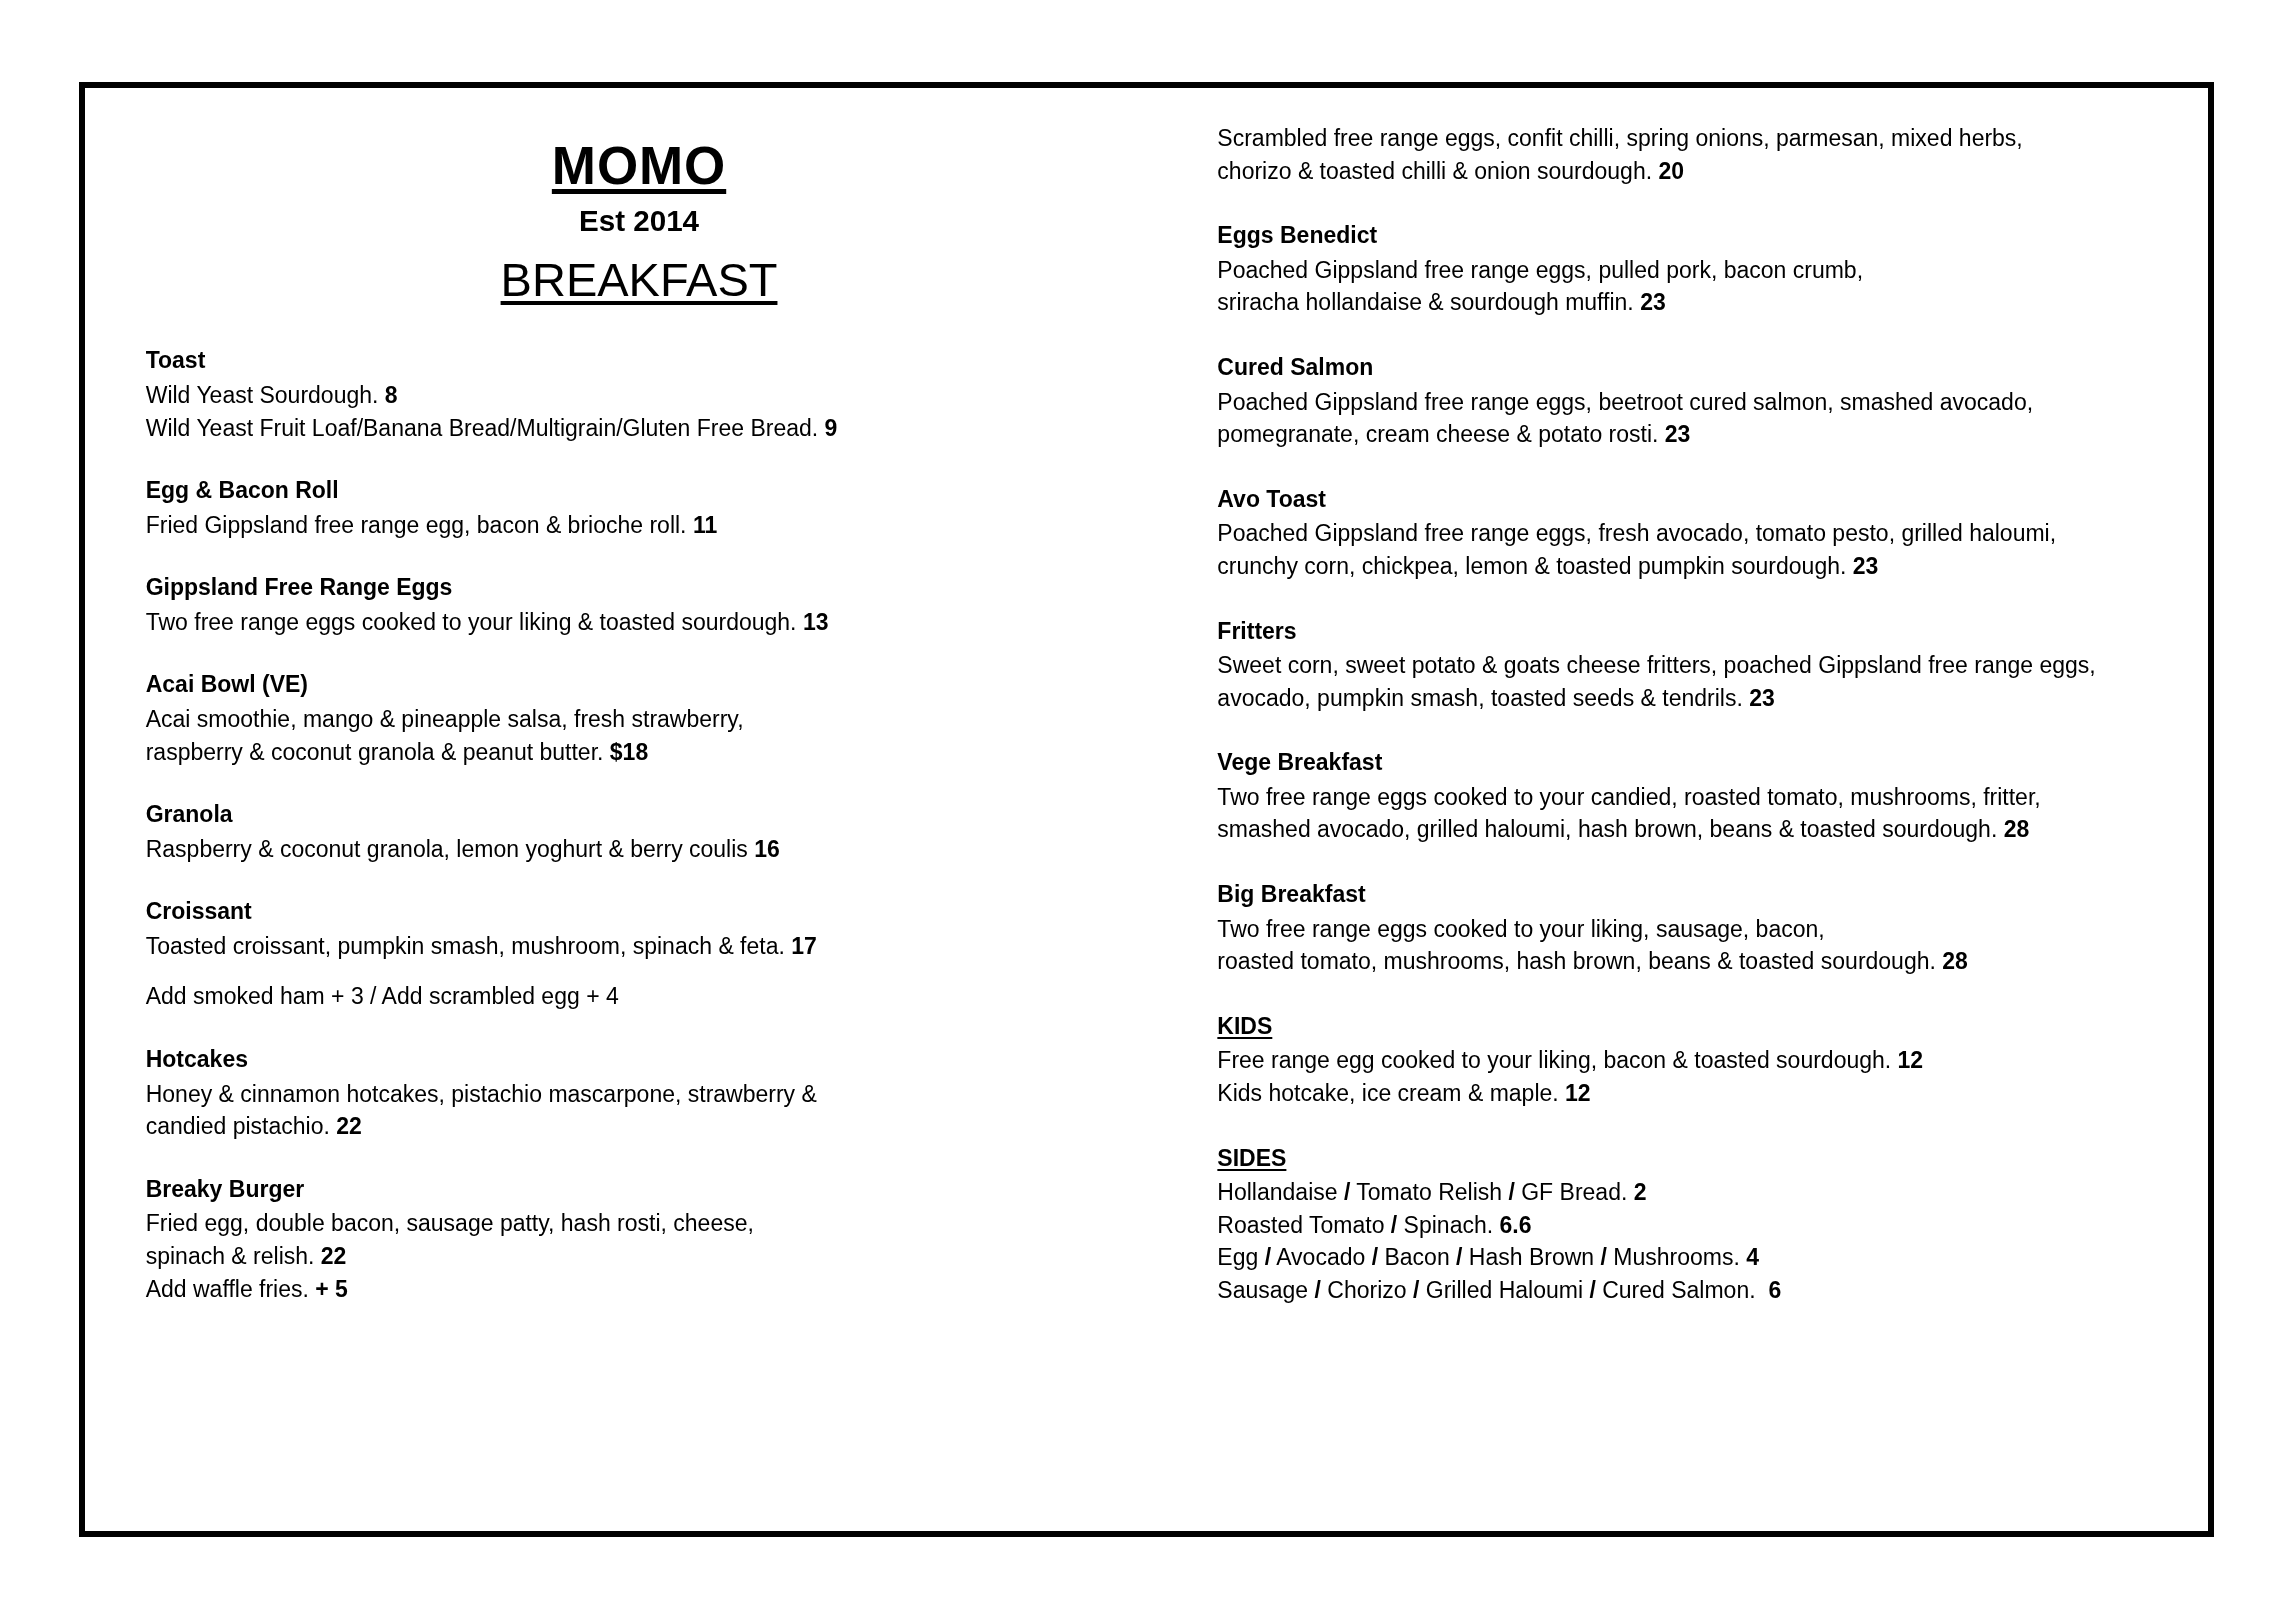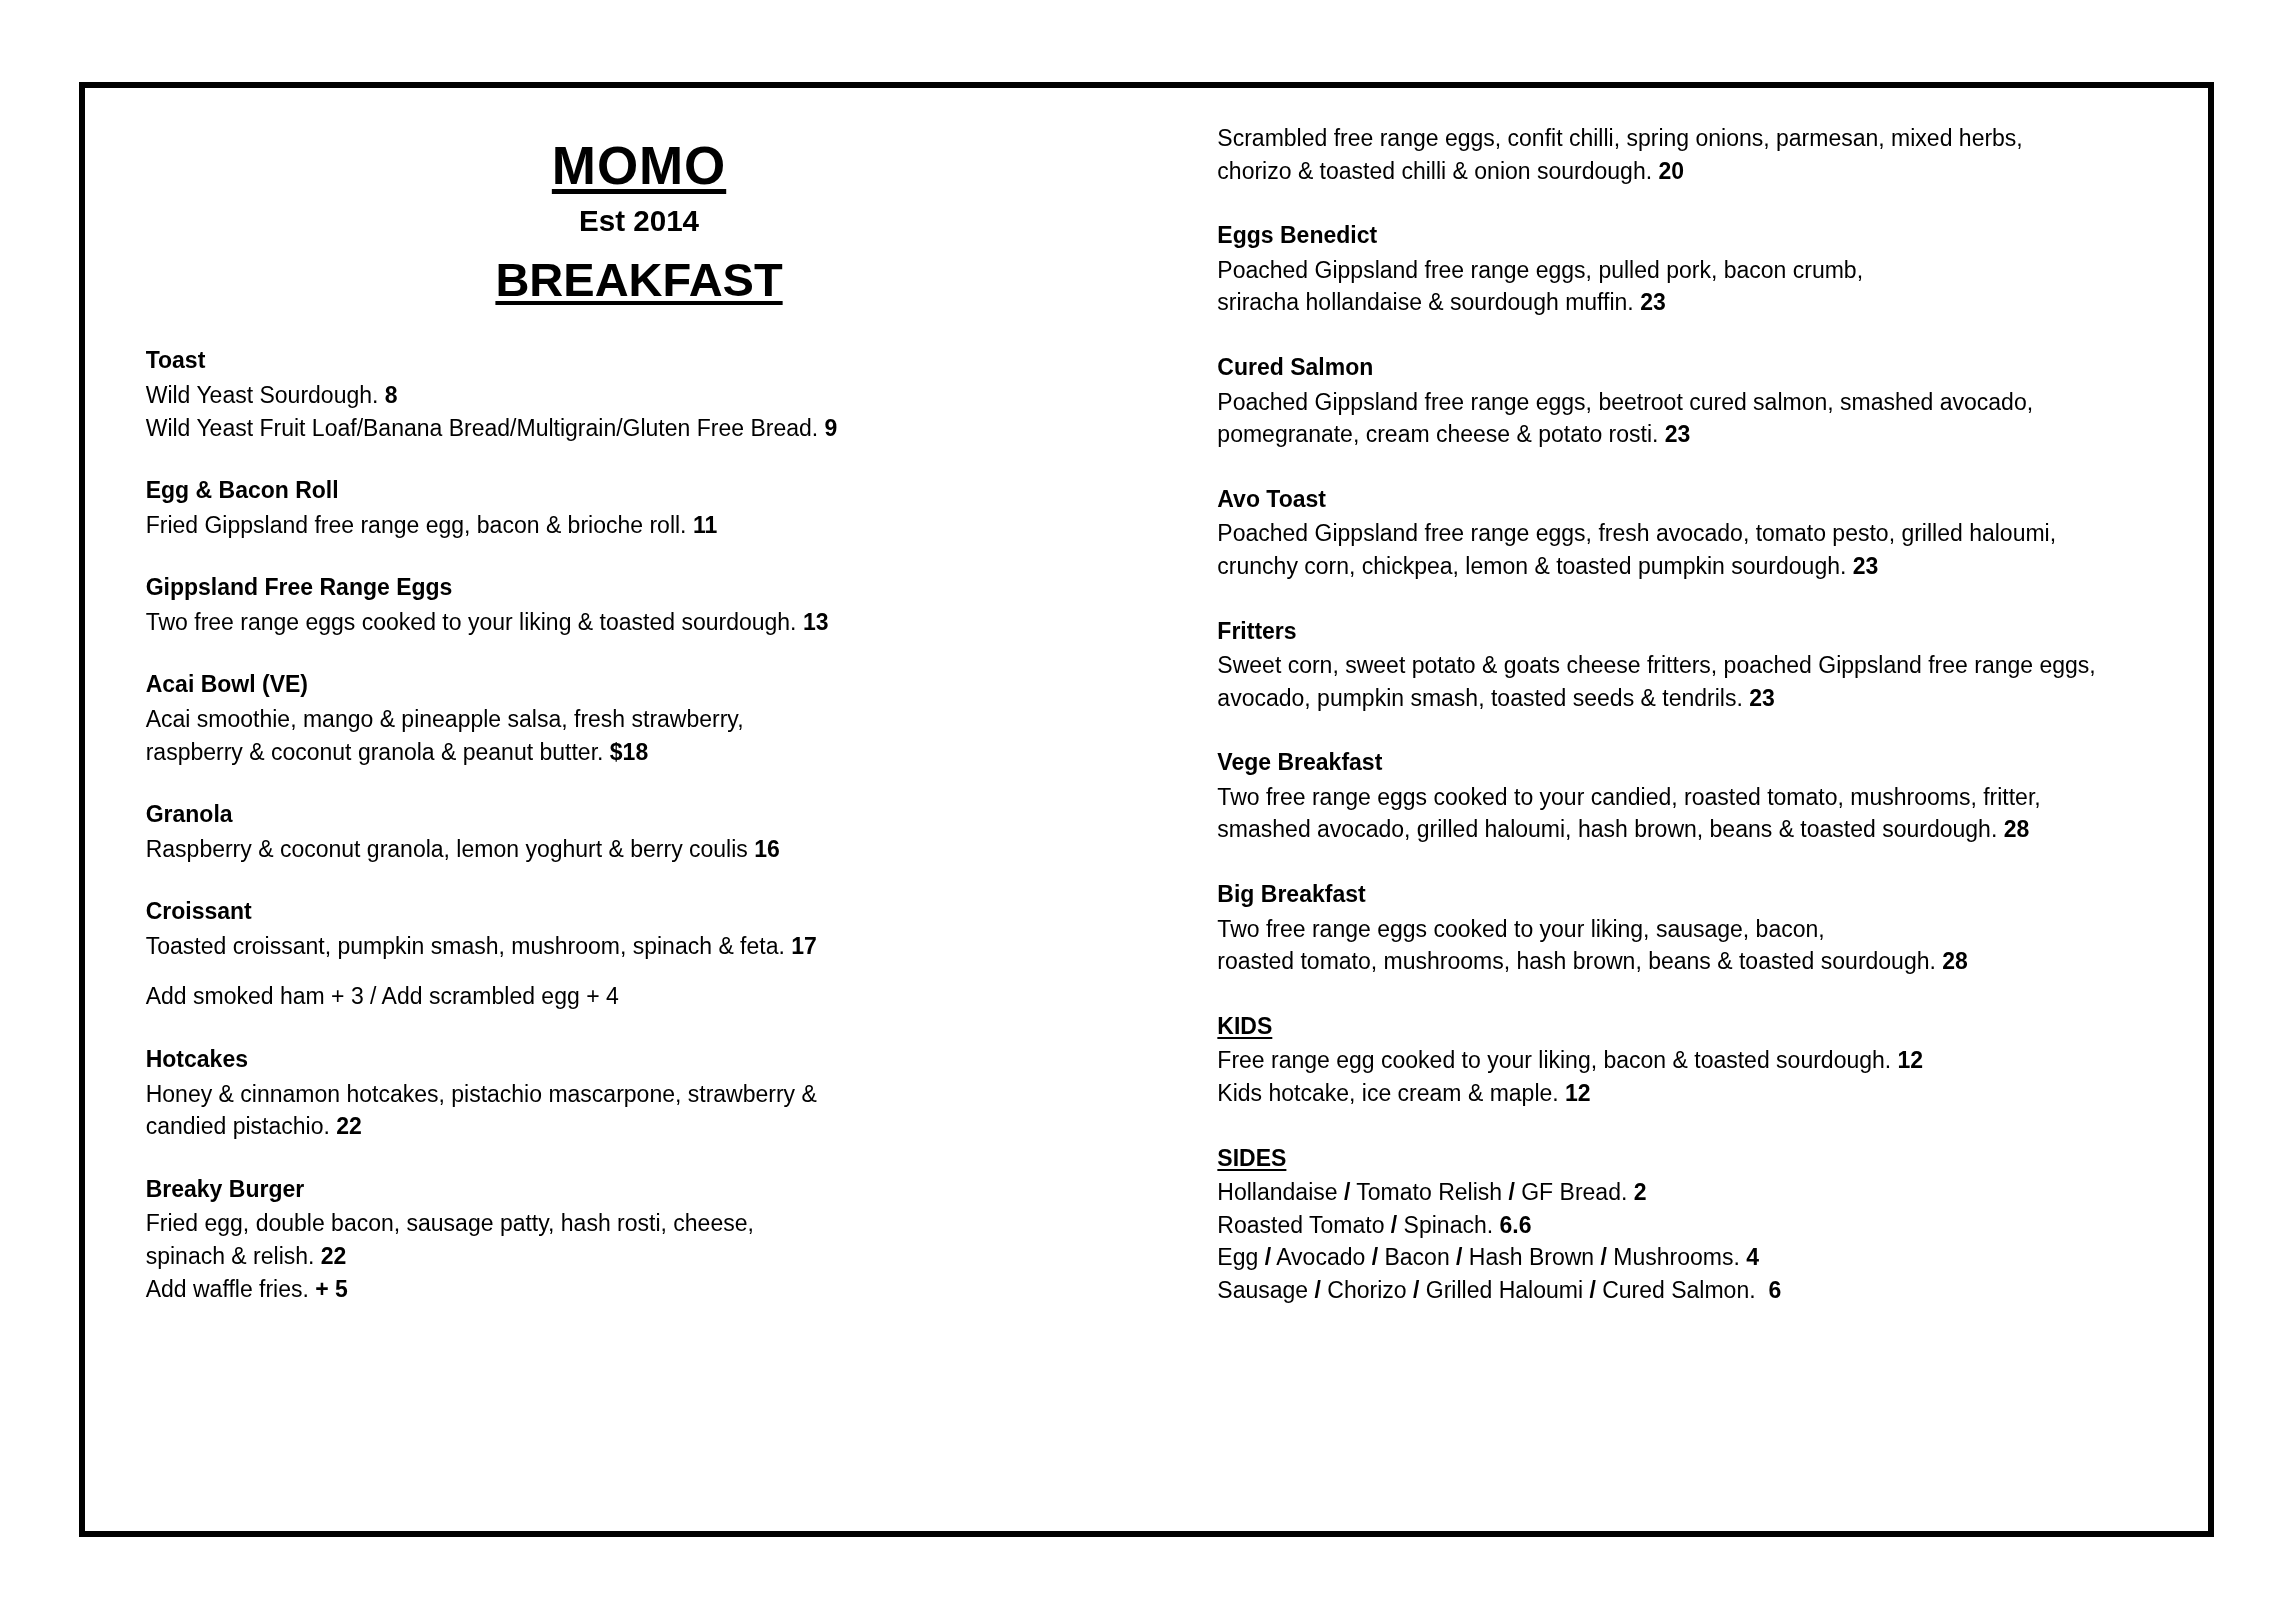--- a/index.html
+++ b/index.html
@@ -70,21 +70,21 @@
     line-height: 1.05;
   }
   .brand-est {
     font-size: 29.6px;
     font-weight: bold;
     margin-top: 11.6px;
     line-height: 1.1;
   }
   .brand-section {
     font-size: 47px;
-    font-weight: bold;
+    font-weight: normal;
     margin-top: 16px;
     text-decoration: underline;
     text-underline-offset: 4.5px;
     line-height: 1.1;
   }
 
   
   .items {
     margin-top: 39px;
   }

